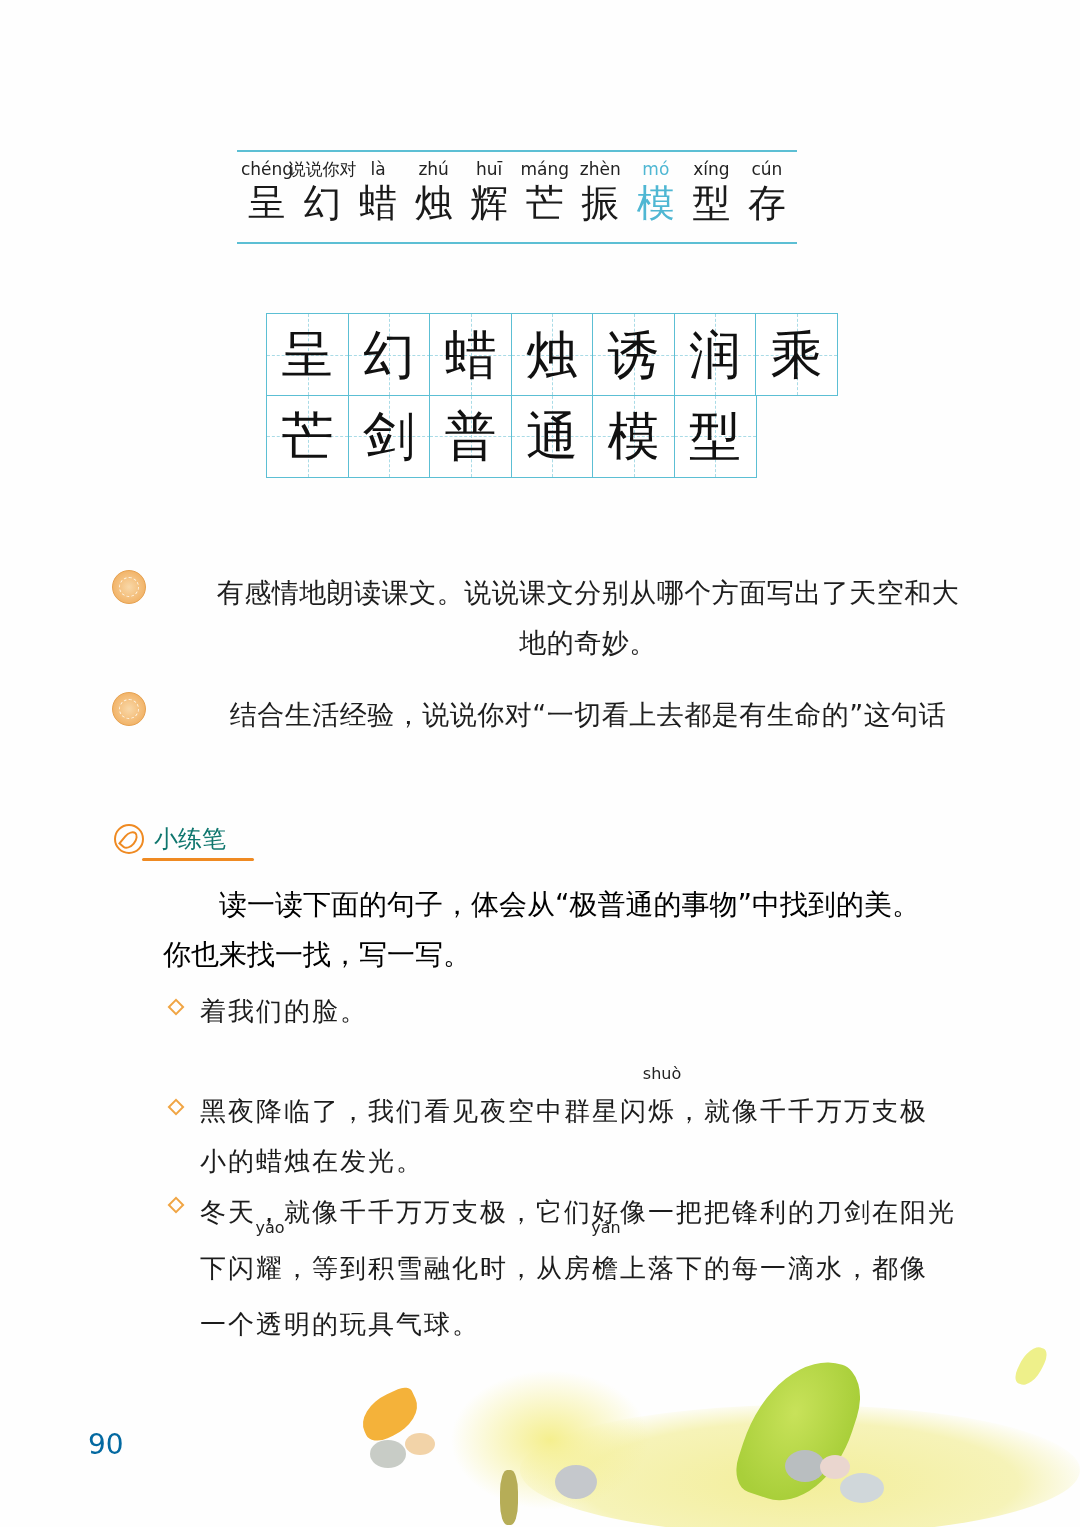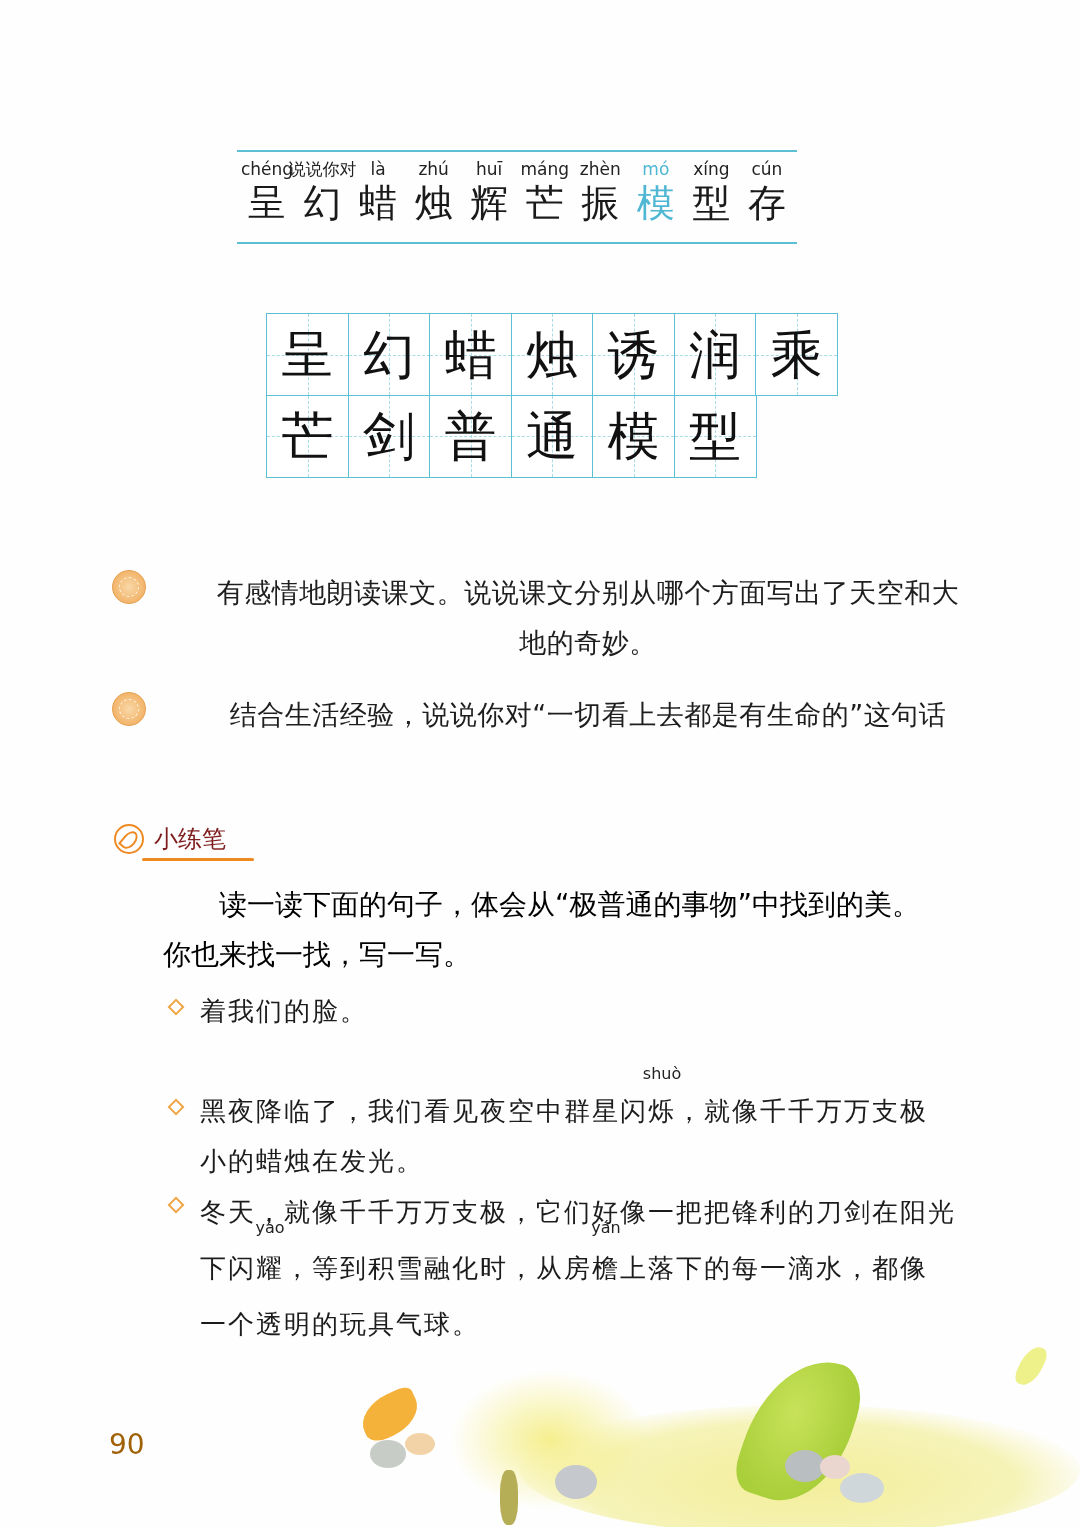--- a/index.html
+++ b/index.html
@@ -51,37 +51,37 @@
     
     .practice-head { left: 114px; top: 822px; height: 40px; }
     .pen-icon {
       position: absolute; left: 0; top: 2px; width: 30px; height: 30px; border-radius: 50%;
       border: 2.5px solid #ef8a22; box-sizing: border-box;
     }
     .pen-icon::before {
       content: ""; position: absolute; left: 7px; top: 4px; width: 9px; height: 16px;
       border: 2px solid #ef8a22; border-radius: 50% 50% 50% 0; transform: rotate(40deg);
     }
-    .practice-label { position: absolute; left: 40px; top: 2px; font-size: 24px; color: #7f1d1d; white-space: nowrap; line-height: 30px; }
+    .practice-label { position: absolute; left: 40px; top: 2px; font-size: 24px; color: #0f766e; white-space: nowrap; line-height: 30px; }
     .practice-underline { position: absolute; left: 28px; top: 36px; width: 112px; height: 3px; background: #ef8a22; border-radius: 2px; }
 
     
     .intro { left: 163px; top: 880px; width: 880px; font-size: 28px; line-height: 50px; color: #000000; }
     .intro .indent { padding-left: 56px; }
 
     .example { left: 164px; width: 850px; }
     .diamond {
       position: absolute; left: 6px; top: 15px; width: 12px; height: 12px;
       border: 2px solid #f0a544; transform: rotate(45deg); box-sizing: border-box;
     }
     .ex-text { margin-left: 36px; font-family: "DejaVu Serif", serif; font-size: 26px; line-height: 50px; color: #1c1c1c; letter-spacing: 2px; }
     .ruby-wrap { position: relative; display: inline-block; }
     .ruby-py { position: absolute; left: 50%; transform: translateX(-50%); top: -20px; font-family: "DejaVu Sans", sans-serif; font-size: 16px; line-height: 16px; letter-spacing: 0; white-space: nowrap; color: #222; }
 
-    .page-number { left: 109px; top: 1428px; font-size: 28px; color: #a16207; font-family: "DejaVu Sans", sans-serif; }
+    .page-number { left: 88px; top: 1428px; font-size: 28px; color: #0369a1; font-family: "DejaVu Sans", sans-serif; }
 
     
     .illustration { left: 330px; top: 1345px; width: 750px; height: 182px; }
     .blob { position: absolute; border-radius: 50%; }
   </style>
 </head>
 <body>
 
 <div class="abs read-strip">
   <div class="rule top"></div>

